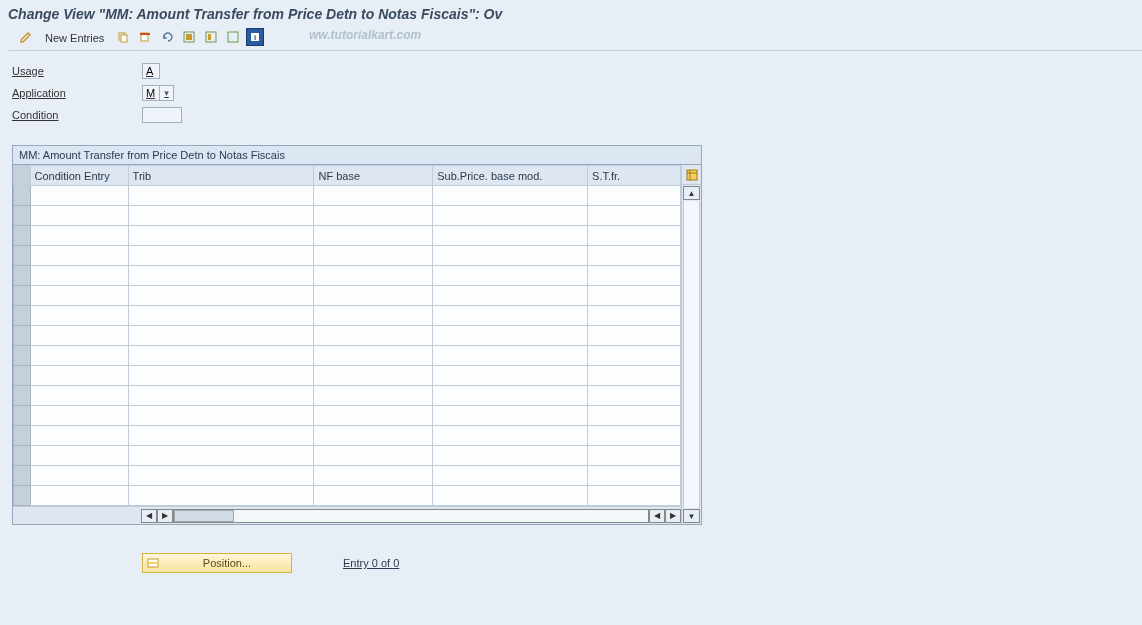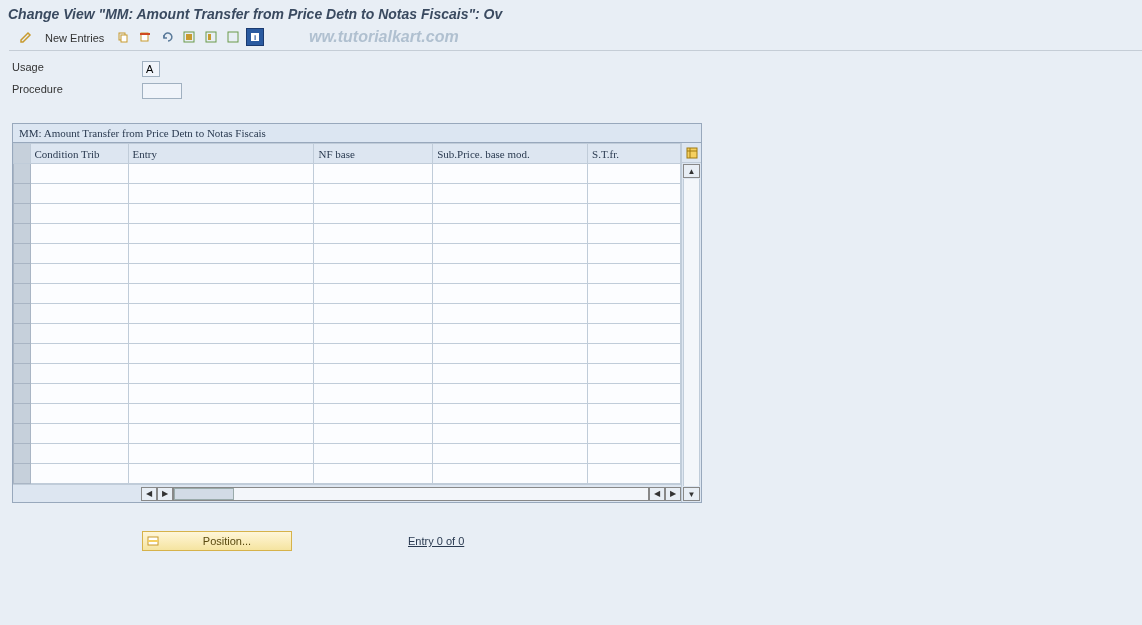--- a/index.html
+++ b/index.html
@@ -48,34 +48,35 @@
     color: #333;
     padding: 2px 6px;
     cursor: pointer;
   }
   .watermark {
     position: absolute;
     left: 300px;
     top: 4px;
     color: #b0c0d0;
     font-style: italic;
-    font-size: 16px;
+    font-size: 12px;
     font-weight: bold;
     pointer-events: none;
   }
   .content {
     padding: 10px 12px;
     display: flex;
     flex-direction: column;
     gap: 2px;
   }
   .form-row {
     display: flex;
-    align-items: flex-start;
+    align-items: center;
     height: 20px;
+    text-decoration: underline;
   }
   .form-label {
     width: 130px;
     font-size: 11px;
   }
   .form-input {
     height: 16px;
     border: 1px solid #a0b0c0;
     background: #f0f4fa;
     padding: 1px 3px;
@@ -91,21 +92,20 @@
     border-left: none;
     display: flex; align-items: center; justify-content: center;
     cursor: pointer;
     font-size: 9px;
     color: #556;
   }
 
   .table-block {
     margin-top: 18px;
     width: 690px;
-    font-family: Liberation Serif, serif;
   }
   .table-title {
     background: #dce6f2;
     border: 1px solid #98a8bc;
     border-bottom: none;
     padding: 3px 6px;
     font-size: 11px;
     color: #2a3a50;
   }
   .table-wrap {
@@ -207,21 +207,21 @@
     border-left:1px solid #c0ccd9;
     border-right:1px solid #c0ccd9;
     margin:0 1px;
   }
 
   .footer {
     margin-top: 22px;
     padding: 4px 130px;
     display:flex;
     align-items:center;
-    gap: 116px;
+    gap: 51px;
   }
   .pos-btn {
     display:flex;align-items:center;
     height: 20px;
     border: 1px solid #d6b24a;
     background: linear-gradient(#fff6d8,#f5e4a0);
     color:#5a4a10;
     font-size:11px;
     padding: 0 2px;
     cursor: pointer;
@@ -298,42 +298,47 @@
     <span class="watermark">ww.tutorialkart.com</span>
   </div>
 
   <div class="content">
 
     <div class="form-row">
       <span class="form-label">Usage</span>
       <input class="form-input short" value="A" style="">
     </div>
     <div class="form-row">
-      <span class="form-label">Procedure</span>
+      <span class="form-label">Application</span>
+      <input class="form-input short" value="M" style="">
+      <span class="form-help">▾</span>
+    </div>
+    <div class="form-row">
+      <span class="form-label">Condition</span>
       <input class="form-input med" value="" style="">
     </div>
 
     <div class="table-block">
       <div class="table-title">MM: Amount Transfer from Price Detn to Notas Fiscais</div>
       <div class="table-wrap">
         <div class="table-main">
           <table class="tbl">
             <colgroup>
               <col class="rowsel">
               <col class="col-cond">
                 <col class="col-name">
                 <col class="col-nf">
                 <col class="col-sub">
                 <col class="col-st">
             </colgroup>
             <thead>
               <tr>
                 <th class="rowsel"></th>
-                <th>Condition Trib</th>
-                <th>Entry</th>
+                <th>Condition Entry</th>
+                <th>Trib</th>
                 <th>NF base</th>
                 <th>Sub.Price. base mod.</th>
                 <th>S.T.fr.</th>
               </tr>
             </thead>
             <tbody id="tbody">
                 <tr>
                   <td class="rowsel"></td>
                   <td></td>
                   <td></td>

